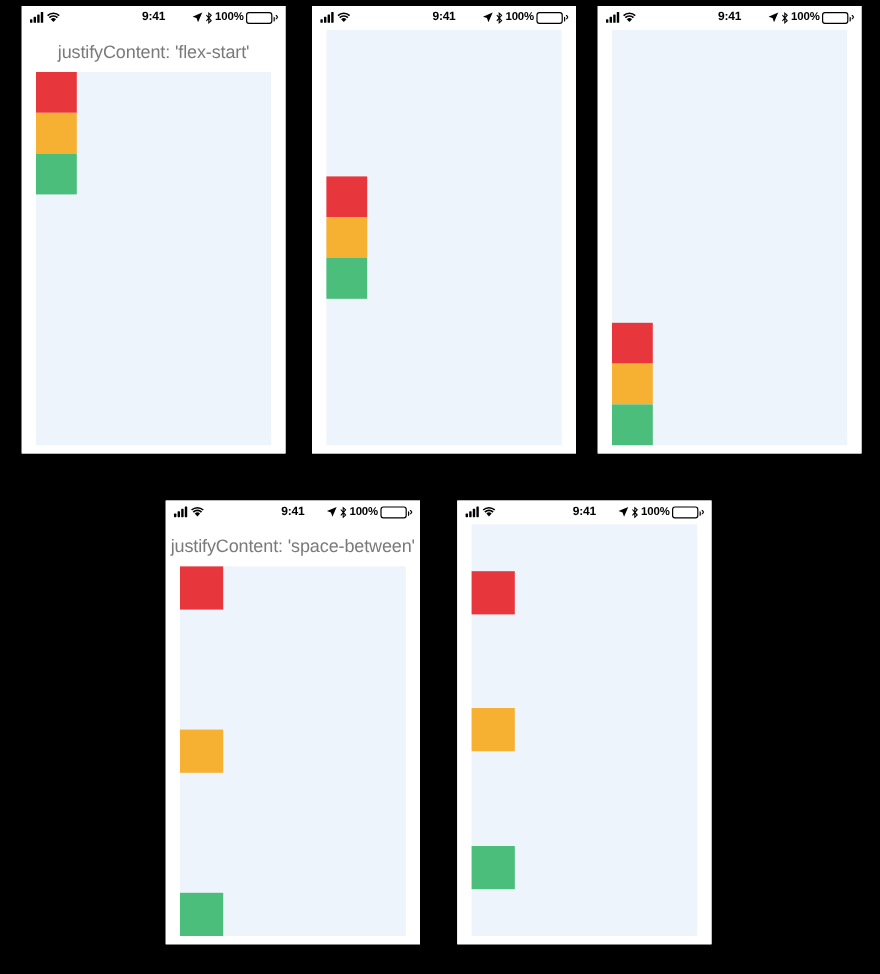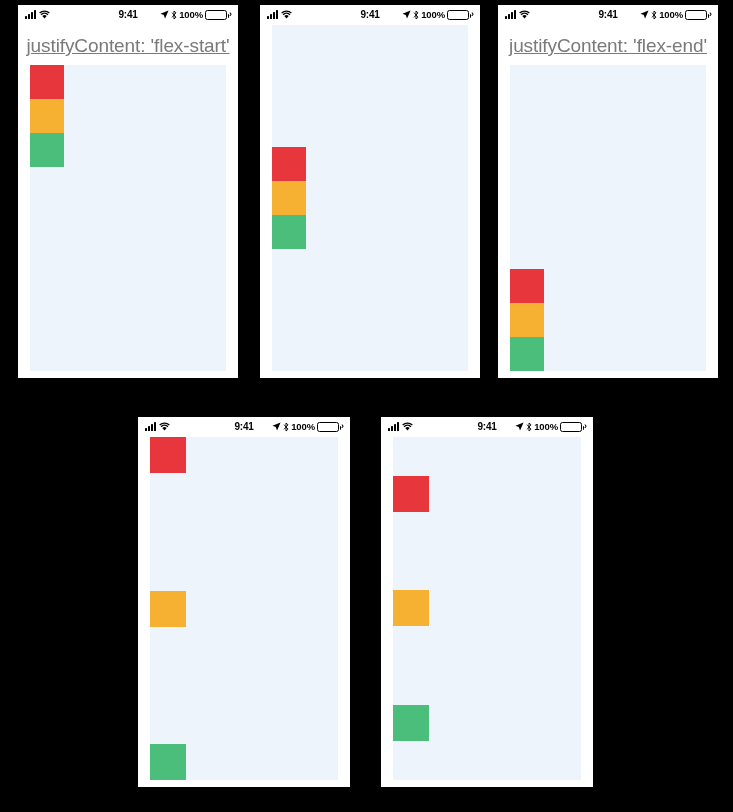--- a/index.html
+++ b/index.html
@@ -113,26 +113,25 @@
   }
   .batt-tip {
     font-size: 9px;
     line-height: 1;
   }
 
   
   .screen-title {
     text-align: center;
     color: #7a7a7a;
-    font-size: 19px;
+    font-size: 15px;
     font-weight: 400;
     padding: 10px 4px 8px;
     letter-spacing: -0.1px;
     flex: 0 0 auto;
-    text-decoration: underline;
   }
 
   
   .flex-stage {
     flex: 1 1 auto;
     margin: 0 12px 7px 12px;
     background: #EDF4FC;
     display: flex;
     flex-direction: column;
     box-sizing: border-box;
@@ -280,21 +279,20 @@
           <svg width="6" height="10" viewBox="0 0 6 10">
               <path d="M1 2.6 L5 7.2 L3 9 V1 L5 2.8 L1 7.4" stroke="#000" stroke-width="0.9" fill="none"></path>
             </svg>
         </span>
         <span>100%</span>
         <span class="battery"><span class="fill"></span></span>
         <span class="batt-tip">›</span>
       </div>
     </div>
 
-    <div class="screen-title">justifyContent: 'flex-end'</div>
 
     <div class="flex-stage stage-jc-flex-end">
       <div class="box" style="background:#E8373C"></div>
       <div class="box" style="background:#F6B132"></div>
       <div class="box" style="background:#4BBE7B"></div>
     </div>
 
   </div>
 </div>
 
@@ -328,20 +326,21 @@
           <svg width="6" height="10" viewBox="0 0 6 10">
               <path d="M1 2.6 L5 7.2 L3 9 V1 L5 2.8 L1 7.4" stroke="#000" stroke-width="0.9" fill="none"></path>
             </svg>
         </span>
         <span>100%</span>
         <span class="battery"><span class="fill"></span></span>
         <span class="batt-tip">›</span>
       </div>
     </div>
 
+    <div class="screen-title">justifyContent: 'space-between'</div>
 
     <div class="flex-stage stage-jc-space-between">
       <div class="box box-lg" style="background:#E8373C"></div>
       <div class="box box-lg" style="background:#F6B132"></div>
       <div class="box box-lg" style="background:#4BBE7B"></div>
     </div>
 
   </div>
 </div>
 

